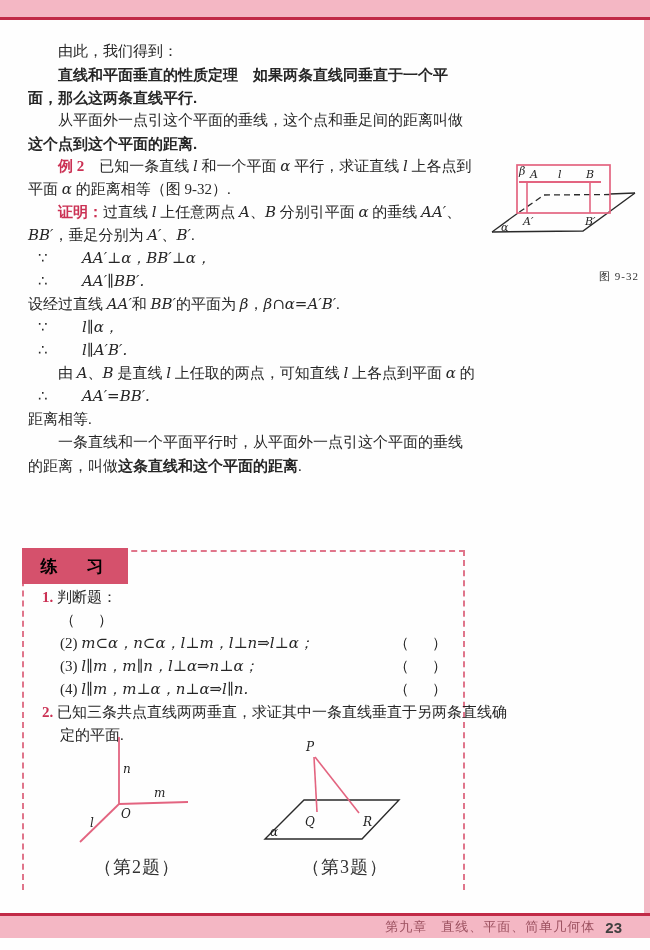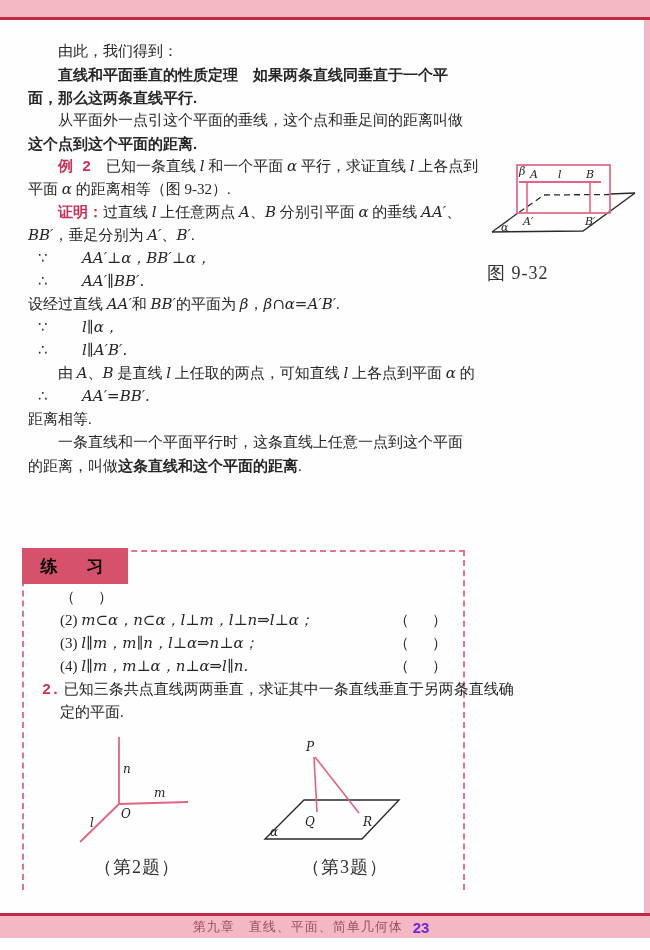--- a/index.html
+++ b/index.html
@@ -9,35 +9,35 @@
   }
   html,body{margin:0;padding:0;background:#888;}
   .page{position:relative;width:650px;height:950px;background:#fefefe;overflow:hidden;
         font-family:"Liberation Serif","DejaVu Serif",serif;color:#262626;}
   
   .band-top{position:absolute;top:0;left:0;width:650px;height:17px;background:var(--band-pink);}
   .rule-top{position:absolute;top:17px;left:0;width:650px;height:3px;background:var(--rule-red);}
   .stripe-right{position:absolute;top:20px;right:0;width:6px;height:893px;background:var(--band-pink);}
   .rule-bottom{position:absolute;top:913px;left:0;width:650px;height:3px;background:var(--rule-red);}
   .band-bottom{position:absolute;top:916px;left:0;width:650px;height:22px;background:var(--band-pink);
-        display:flex;align-items:center;justify-content:center;gap:10px;padding-right:28px;box-sizing:border-box;}
+        display:flex;align-items:center;justify-content:flex-end;gap:10px;padding-right:28px;box-sizing:border-box;}
   .footer-chapter{font-family:"Liberation Sans",sans-serif;font-size:13px;color:var(--footer-text);letter-spacing:1px;}
-  .footer-page{font-family:"Liberation Sans",sans-serif;font-size:15px;font-weight:bold;color:#6d28d9;}
+  .footer-page{font-family:"Liberation Sans",sans-serif;font-size:15px;font-weight:bold;color:#404040;}
   
   .content{position:absolute;top:40px;left:28px;width:455px;}
   .line{font-size:15px;line-height:23px;height:23px;white-space:nowrap;}
   .line.indent{padding-left:30px;}
   .line.mathline{padding-left:10px;}
   .sym{display:inline-block;width:44px;}
   .s-b{font-weight:bold;font-family:"Liberation Sans",sans-serif;}
-  .s-r{color:var(--text-red);font-weight:bold;font-family:Liberation Mono, monospace;margin-top:36px;}
+  .s-r{color:var(--text-red);font-weight:bold;font-family:Liberation Serif, serif;margin-top:36px;}
   .s-m{font-family:"DejaVu Serif",serif;font-style:italic;}
   
   .fig932{position:absolute;left:487px;top:157px;width:152px;}
-  .fig-caption{margin-top:8px;text-align:left;font-size:18px;color:#333;letter-spacing:1px;}
+  .fig-caption{margin-top:16px;text-align:right;font-size:11px;color:#333;letter-spacing:1px;}
   .figlabel{font:italic 11px "DejaVu Serif",serif;fill:#222;}
   
   .exbox{position:absolute;left:22px;top:550px;width:443px;height:340px;
          border:2px dashed var(--dash-pink);border-bottom:none;box-sizing:border-box;}
   .extab{position:absolute;left:-2px;top:-4px;width:106px;height:36px;background:var(--tab-red);
          color:#000000;font-family:"Liberation Sans",sans-serif;font-weight:bold;font-size:17px;
          display:flex;align-items:center;justify-content:center;letter-spacing:6px;}
   .exlines{position:absolute;left:0;top:34px;width:100%;}
   .exlines .line{padding-left:36px;}
   .exlines .line.ex-num{padding-left:18px;}
@@ -67,21 +67,21 @@
       <div class="line indent"><span class="s-r">证明：</span><span>过直线 </span><span class="s-m">l</span><span> 上任意两点 </span><span class="s-m">A</span><span>、</span><span class="s-m">B</span><span> 分别引平面 </span><span class="s-m">α</span><span> 的垂线 </span><span class="s-m">AA′</span><span>、</span></div>
       <div class="line"><span class="s-m">BB′</span><span>，垂足分别为 </span><span class="s-m">A′</span><span>、</span><span class="s-m">B′</span><span>.</span></div>
       <div class="line mathline"><span class="sym">∵</span><span class="s-m">AA′⊥α，BB′⊥α，</span></div>
       <div class="line mathline"><span class="sym">∴</span><span class="s-m">AA′∥BB′.</span></div>
       <div class="line"><span>设经过直线 </span><span class="s-m">AA′</span><span>和 </span><span class="s-m">BB′</span><span>的平面为 </span><span class="s-m">β</span><span>，</span><span class="s-m">β∩α=A′B′</span><span>.</span></div>
       <div class="line mathline"><span class="sym">∵</span><span class="s-m">l∥α，</span></div>
       <div class="line mathline"><span class="sym">∴</span><span class="s-m">l∥A′B′.</span></div>
       <div class="line indent"><span>由 </span><span class="s-m">A</span><span>、</span><span class="s-m">B</span><span> 是直线 </span><span class="s-m">l</span><span> 上任取的两点，可知直线 </span><span class="s-m">l</span><span> 上各点到平面 </span><span class="s-m">α</span><span> 的</span></div>
       <div class="line mathline"><span class="sym">∴</span><span class="s-m">AA′=BB′.</span></div>
       <div class="line"><span>距离相等.</span></div>
-      <div class="line indent"><span>一条直线和一个平面平行时，这条直线上任意一点到这个平面</span></div>
+      <div class="line indent"><span>一条直线和一个平面平行时，从平面外一点引这个平面的垂线</span></div>
       <div class="line"><span>的距离，叫做</span><span class="s-b">这条直线和这个平面的距离</span><span>.</span></div>
     </div>
 
   <div class="fig932">
     <svg width="152" height="92" viewBox="0 0 152 92">
 
       <polyline points="5,75 96,74 148,36" fill="none" stroke="#2a2a2a" stroke-width="1.4"></polyline>
       <line x1="148" y1="36" x2="123" y2="37" stroke="#2a2a2a" stroke-width="1.3"></line>
       <polyline points="123,37.5 57,38 31,56" fill="none" stroke="#2a2a2a" stroke-width="1.3" stroke-dasharray="6,4"></polyline>
       <line x1="31" y1="56" x2="5" y2="75" stroke="#2a2a2a" stroke-width="1.3"></line>
@@ -99,20 +99,21 @@
       <text x="36" y="68" class="figlabel">A′</text>
       <text x="98" y="68" class="figlabel">B′</text>
       <text x="14" y="74" class="figlabel">α</text>
     </svg>
     <div class="fig-caption">图 9-32</div>
   </div>
 
   <div class="exbox">
     <div class="extab">练　习</div>
     <div class="exlines">
+        <div class="line ex-num"><span class="s-r">1.</span><span> 判断题：</span></div>
         <div class="line ex-judge">
           <span class="jparen">（　）</span>
         </div>
         <div class="line ex-judge">
           <span class="jleft"><span>(2) </span><span class="s-m">m⊂α，n⊂α，l⊥m，l⊥n⇒l⊥α；</span></span>
           <span class="jparen">（　）</span>
         </div>
         <div class="line ex-judge">
           <span class="jleft"><span>(3) </span><span class="s-m">l∥m，m∥n，l⊥α⇒n⊥α；</span></span>
           <span class="jparen">（　）</span>

